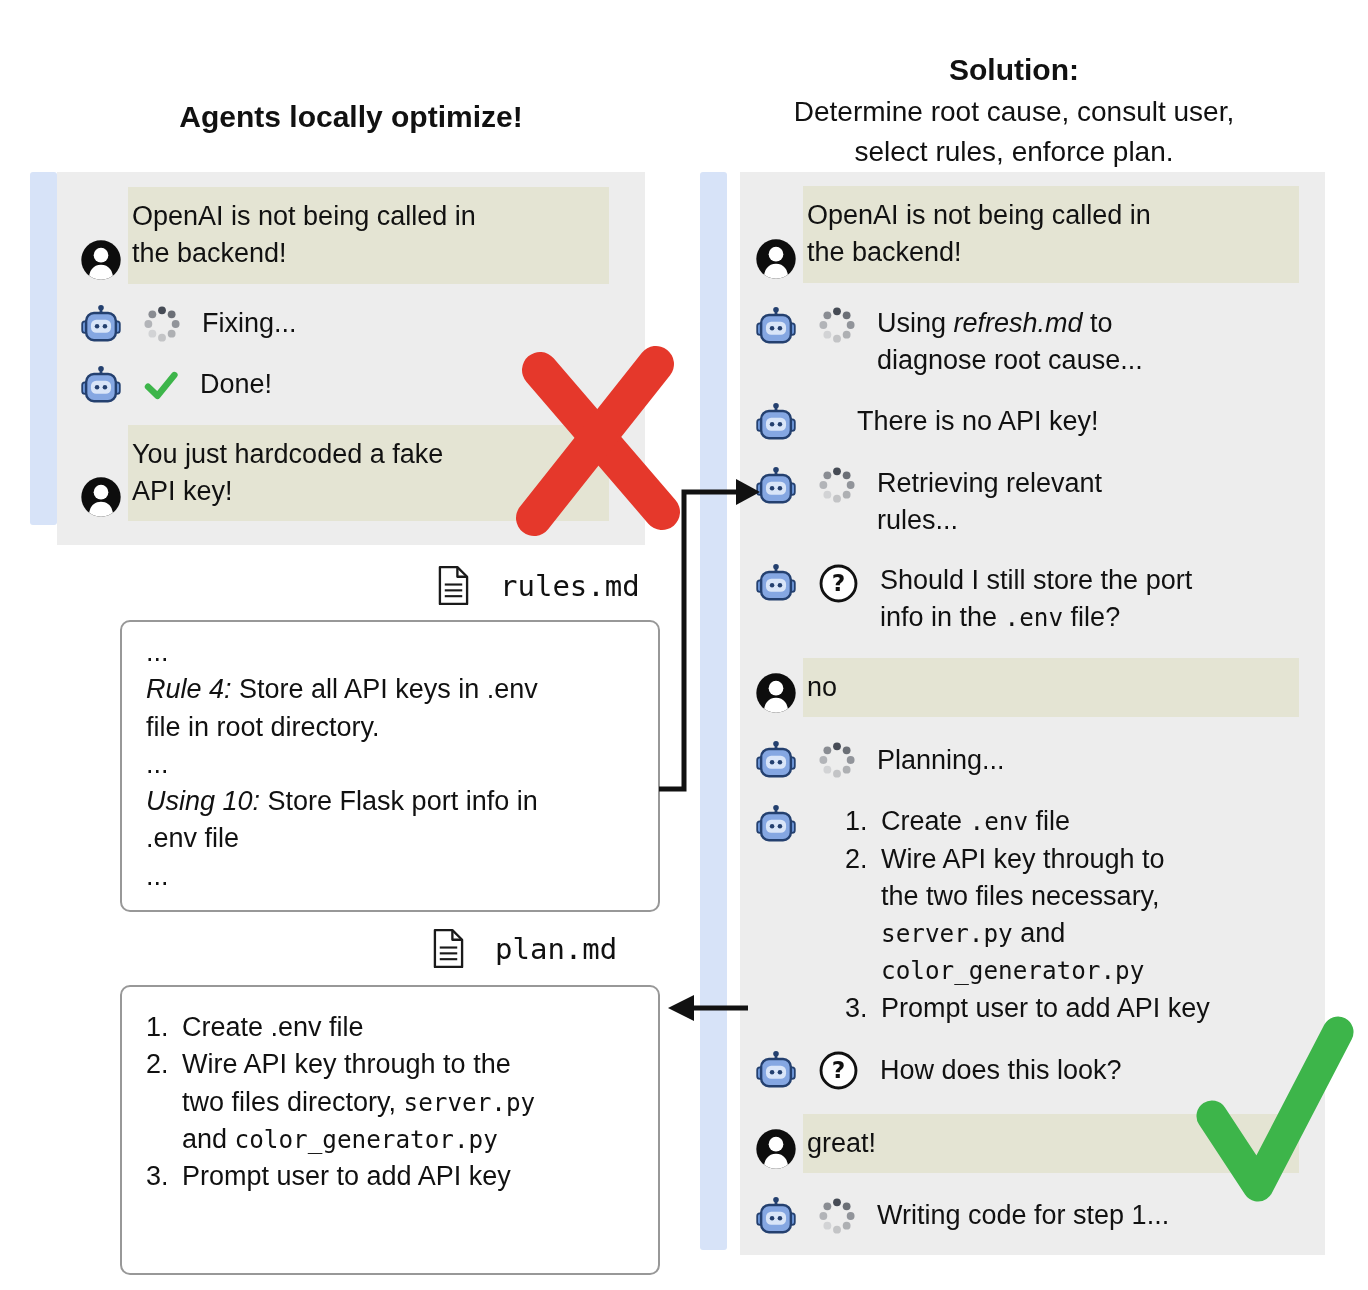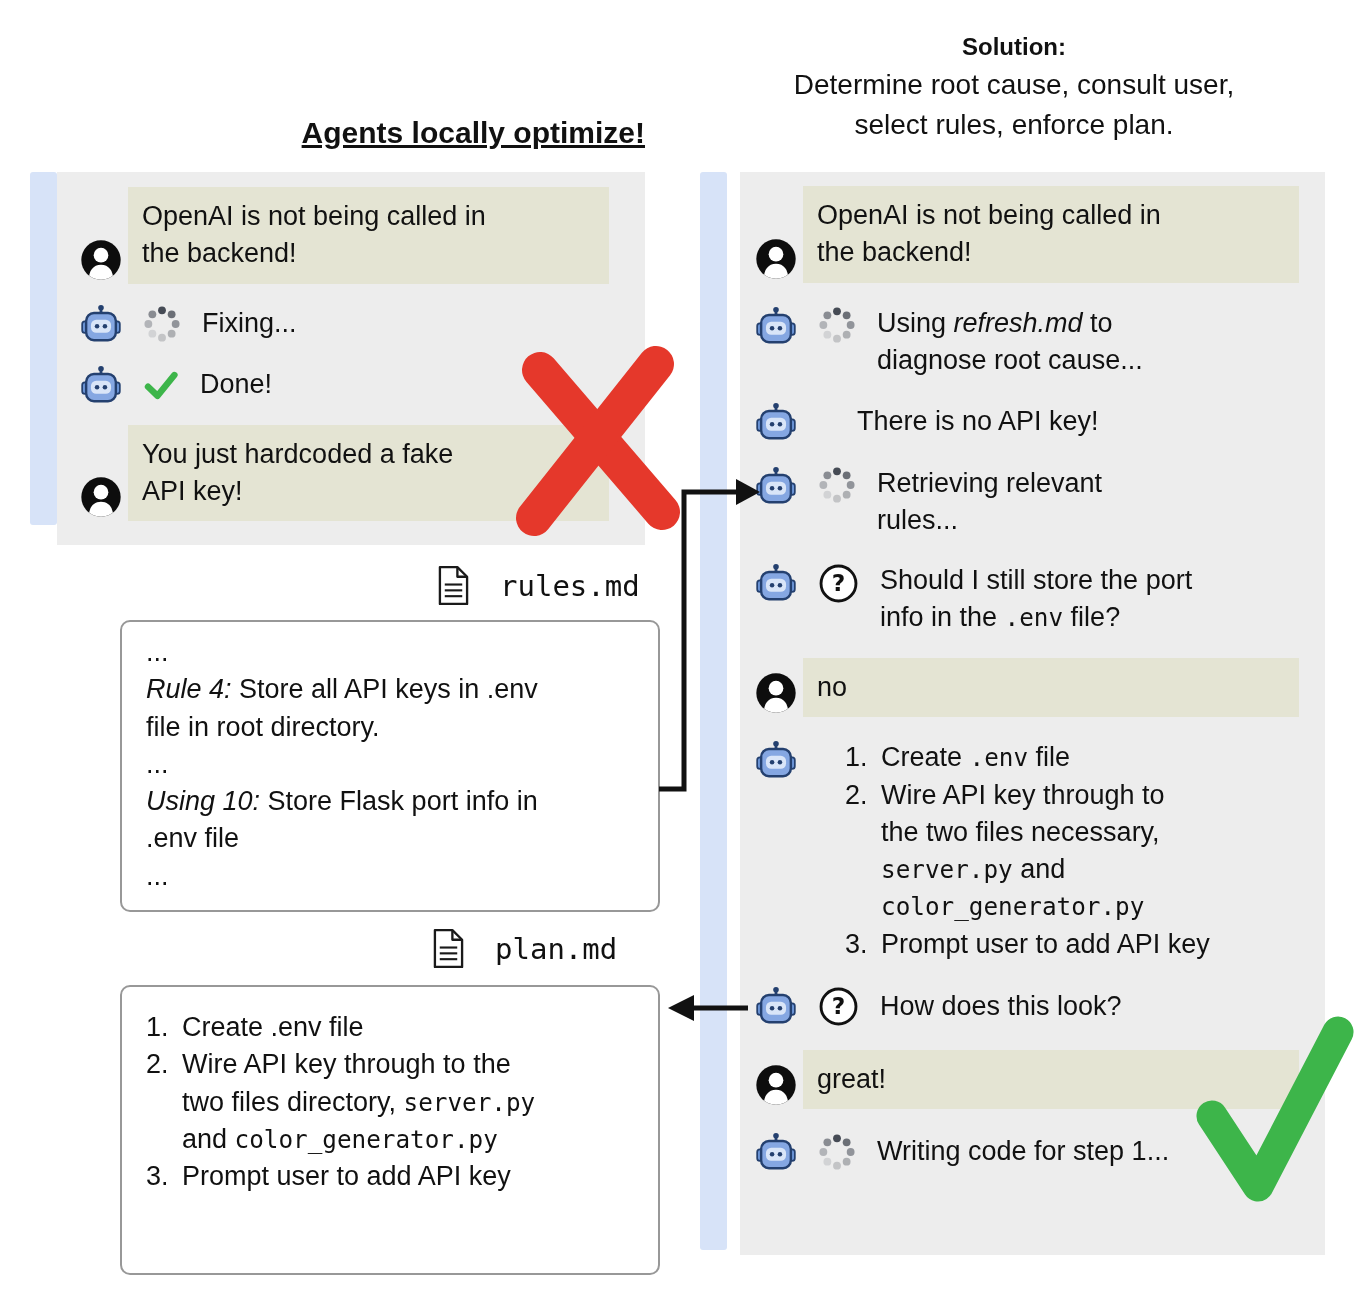--- a/index.html
+++ b/index.html
@@ -14,40 +14,40 @@
 
   .icon { flex:none; display:block; }
   .icon svg { display:block; width:100%; height:100%; }
   .robot { width:42px; height:42px; }
   .avatar { width:42px; height:42px; }
   .spinner { width:40px; height:40px; }
   .check-sm { width:38px; height:38px; }
   .question { width:43px; height:43px; }
   .doc { width:33px; height:41px; }
 
-  .left-title { position:absolute; left:57px; top:116px; width:588px; text-align:right;
-    font-size:30px; font-weight:bold;text-decoration:underline; }
+  .left-title { position:absolute; left:57px; top:100px; width:588px; text-align:center;
+    font-size:30px; font-weight:bold; }
   .right-title { position:absolute; left:700px; top:30px; width:628px; text-align:center;
     font-size:28px; line-height:1.45; }
-  .right-title .t { font-size:24px; font-weight:bold; }
+  .right-title .t { font-size:30px; font-weight:bold;margin-top:18px; }
 
   .accent-bar { position:absolute; background:#d7e3f8; border-radius:3px; }
   .left-bar  { left:30px;  top:172px; width:27px; height:353px; }
   .right-bar { left:700px; top:172px; width:27px; height:1078px; }
 
   .chat-panel { position:absolute; background:#ededed; display:flex; flex-direction:column; }
   .left-panel  { left:57px;  top:172px; width:588px; height:373px;  gap:19px; padding:15px 36px 15px 23px; }
   .right-panel { left:740px; top:172px; width:585px; height:1083px; gap:22px; padding:14px 26px 14px 15px; }
 
   .row { display:flex; align-items:flex-start; }
   .row.center { align-items:center; }
   .bot-row { gap:20px; }
   .user-row { gap:6px; align-items:flex-end; }
   .user-row .avatar { margin-bottom:3px; }
-  .bubble { background:#e4e4d3; padding:11px 14px; flex:1; }
+  .bubble { background:#e4e4d3; padding:11px 4px; flex:1; }
   .indent { margin-left:40px; }
   .list { margin-left:28px; display:flex; flex-direction:column; }
   .plan-item { display:flex; }
   .plan-item .num { flex:none; width:36px; }
 
   .file-label { position:absolute; display:flex; align-items:center; gap:30px;
     font-family:"DejaVu Sans Mono", monospace; font-size:29px; }
   .rules-label { left:437px; top:565px; }
   .plan-label  { left:432px; top:928px; }
 
@@ -306,20 +306,33 @@
 
   <div class="row user-row">
     <span class="icon avatar">
         <svg viewBox="0 0 48 48">
           <use href="#user-icon"></use>
         </svg>
       </span>
     <div class="bubble chat-text">no</div>
   </div>
 
+  <div class="row bot-row center">
+    <span class="icon robot">
+        <svg viewBox="0 0 48 48">
+          <use href="#robot-icon"></use>
+        </svg>
+      </span>
+    <span class="icon spinner">
+        <svg viewBox="0 0 44 44">
+          <use href="#spinner-icon"></use>
+        </svg>
+      </span>
+    <div class="chat-text">Planning...</div>
+  </div>
 
   <div class="row bot-row">
     <span class="icon robot">
         <svg viewBox="0 0 48 48">
           <use href="#robot-icon"></use>
         </svg>
       </span>
     <div class="list chat-text">
       <div class="plan-item">
         <span class="num">1.</span>

